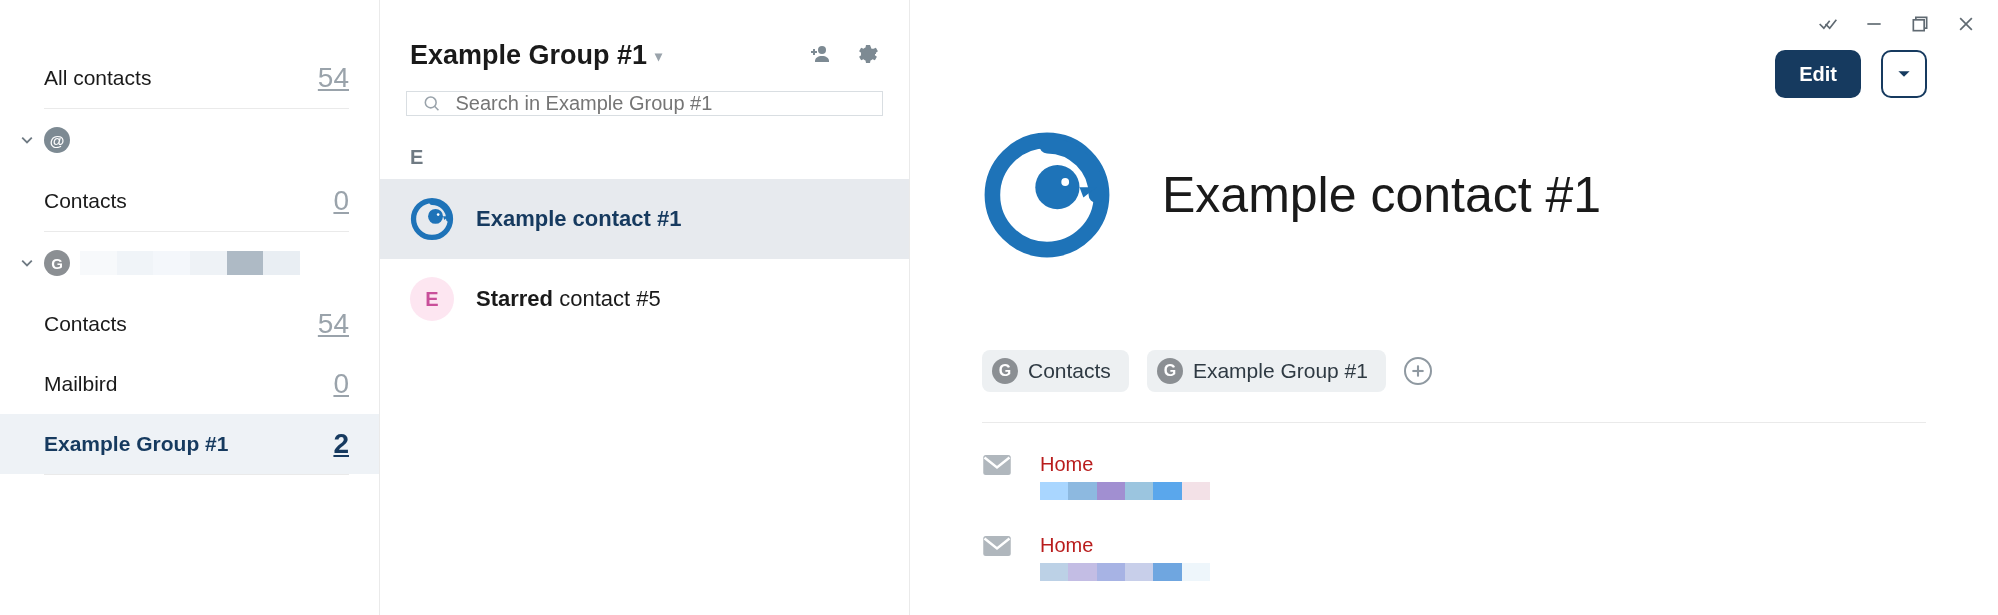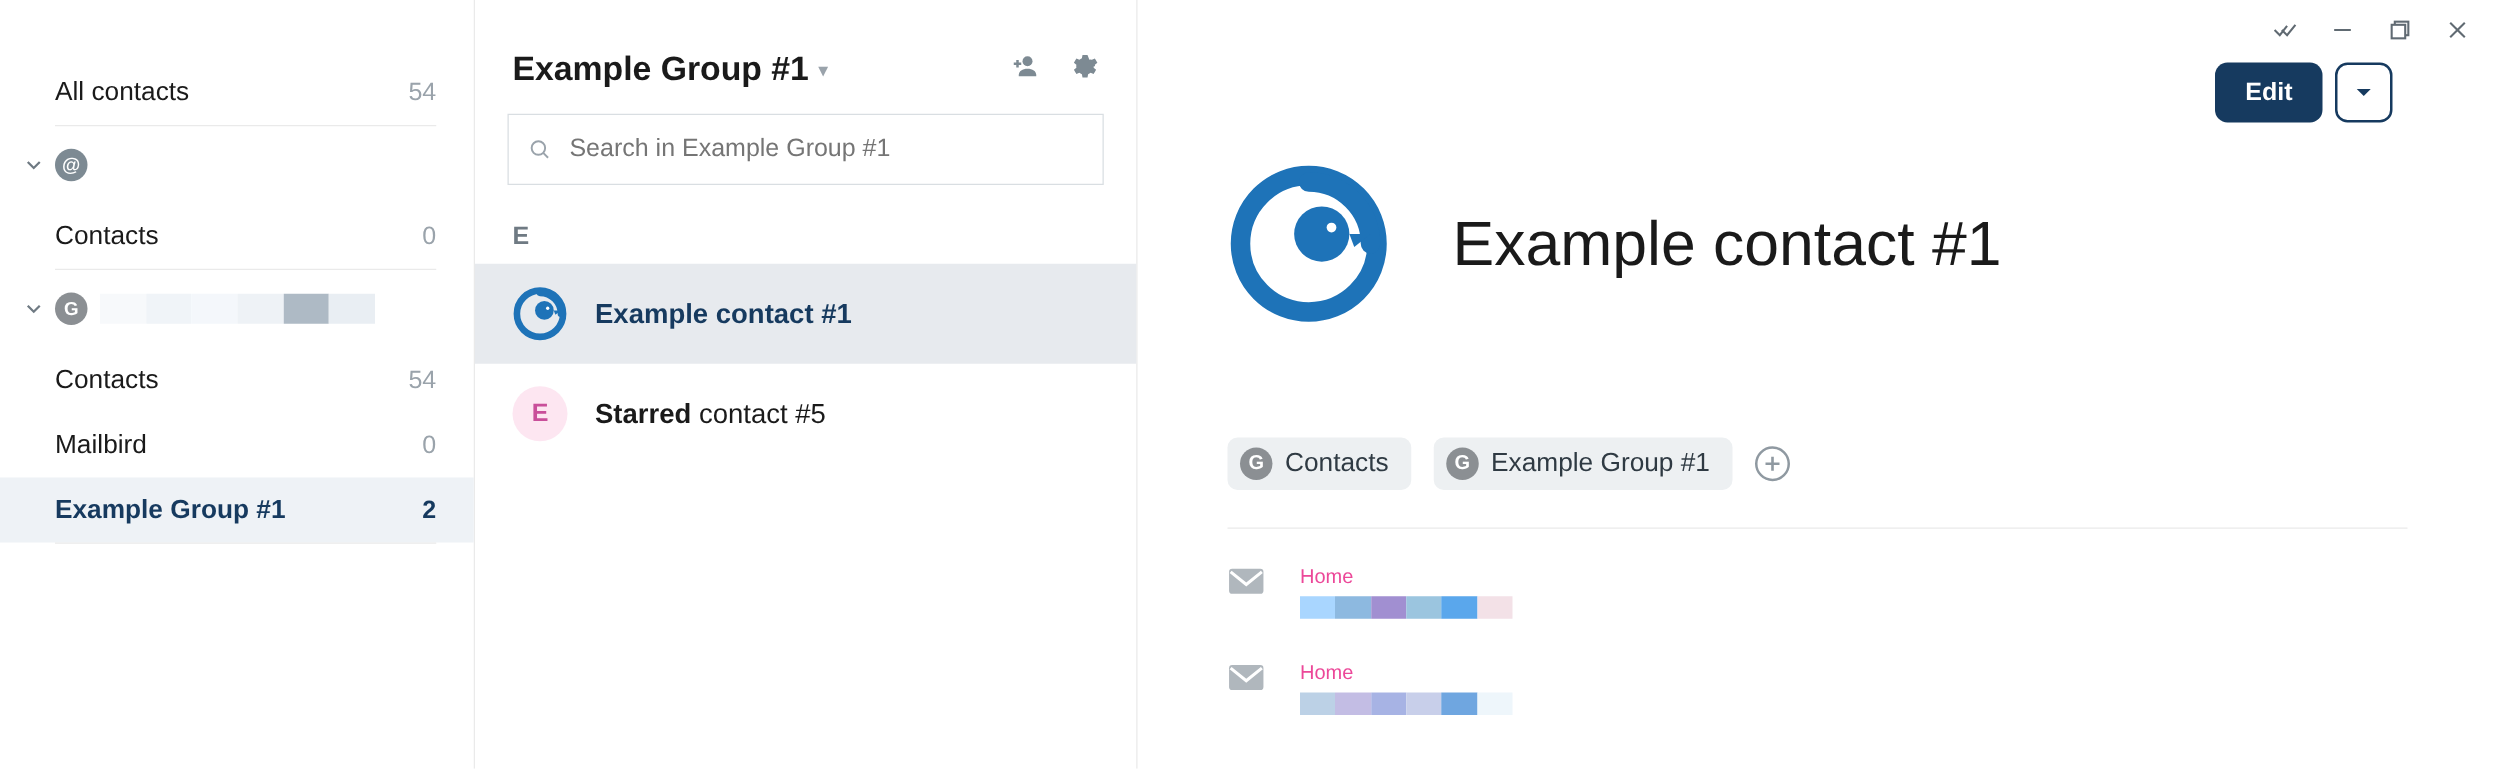--- a/index.html
+++ b/index.html
@@ -2,21 +2,21 @@
 <html><head>
 <meta charset="utf-8">
 <style>
   * { box-sizing: border-box; margin: 0; padding: 0; }
   html, body { width: 1998px; height: 615px; font-family: "Segoe UI", Arial, sans-serif; background: #fff; color: #1a1a1a; }
   .app { display: flex; width: 100%; height: 100%; position: relative; }
 
   
   .sidebar { width: 380px; padding-top: 48px; border-right: 1px solid #eaeaea; }
   .sb-row { display: flex; align-items: center; padding: 14px 30px 14px 44px; font-size: 21px; cursor: default; }
-  .sb-row .count { margin-left: auto; color: #9aa3ab; font-size: 20px; }
+  .sb-row .count { margin-left: auto; color: #9aa3ab; font-size: 28px; text-decoration: underline; }
   .sb-sep { height: 1px; background: #eaeaea; margin: 0 30px 0 44px; }
 
   .sb-head { display: flex; align-items: center; padding: 18px 30px 18px 20px; font-size: 21px; font-weight: 700; color: #444; }
   .sb-head .chev { width: 14px; height: 14px; margin-right: 10px; display: flex; align-items: center; justify-content: center; }
   .sb-head .chev svg { width: 12px; height: 12px; }
   .sb-head .icon { width: 26px; height: 26px; margin-right: 10px; border-radius: 50%; background: #7d8a93; display: flex; align-items: center; justify-content: center; color: #fff; font-size: 15px; font-weight: bold; }
   .sb-head .g-icon { background: #8b8f93; }
   .sb-head .acct-label { font-weight: 700; }
   .acct-strip { width: 220px; height: 24px; display:inline-flex; }
   .acct-strip span { flex:1; height:100%; }
@@ -27,59 +27,59 @@
 
   
   .midcol { width: 530px; border-right: 1px solid #eaeaea; padding-top: 40px; }
   .mid-header { display: flex; align-items: center; padding: 0 30px 20px 30px; }
   .mid-title { font-size: 27px; font-weight: 700; color: #1a1a1a; display:flex; align-items:center; }
   .mid-title .tri { margin-left: 8px; color:#9aa3ab; font-size:14px; }
   .mid-header .actions { margin-left: auto; display: flex; gap: 24px; color: #7d8a93; }
   .mid-header .actions svg { width: 24px; height: 24px; }
 
   .searchwrap { padding: 0 26px 16px 26px; }
-  .search { display: flex; align-items: center; border: 1px solid #d9dee2; border-radius: 0; padding: 16px 16px; color:#9aa3ab; font-size: 20px; }
+  .search { display: flex; align-items: center; border: 1px solid #d9dee2; border-radius: 0; padding: 0 16px; color:#9aa3ab; font-size: 20px; }
   .search svg { width: 20px; height: 20px; margin-right: 14px; }
   .search input { border: none; outline: none; font-size: 20px; width: 100%; color:#555; }
 
   .section-letter { padding: 14px 30px 10px 30px; font-weight: 700; color:#6f7a83; font-size: 20px; }
 
   .contact-row { display: flex; align-items: center; padding: 18px 30px; font-size: 22px; cursor: pointer; }
   .contact-row.sel { background: #e7eaee; font-weight: 700; color:#163a5f; }
   .avatar { width: 44px; height: 44px; border-radius: 50%; margin-right: 22px; display:flex; align-items:center; justify-content:center; font-weight:700; }
   .avatar.pink { background: #fde6f1; color:#c94f9a; font-size:20px; }
   .avatar.mb svg { width: 44px; height: 44px; }
 
   
   .detail { flex: 1; padding: 50px 72px 0 72px; position: relative; }
   .winctrls { position: absolute; top: 14px; right: 22px; display: flex; gap: 26px; color:#606a72; }
   .winctrls svg { width: 20px; height: 20px; }
 
-  .editbar { position: absolute; top: 50px; right: 84px; display:flex; gap: 10px; margin-left: 42px; }
+  .editbar { position: absolute; top: 50px; right: 71px; display:flex; gap: 20px; margin-left: 42px; }
   .edit-btn { background:#163a5f; color:#fff; font-size: 20px; font-weight: 600; border:none; border-radius: 10px; padding: 12px 24px; cursor:pointer; }
   .drop-btn { width: 46px; height: 48px; border:2px solid #163a5f; border-radius: 10px; background:#fff; display:flex; align-items:center; justify-content:center; color:#163a5f; cursor:pointer; }
   .drop-btn svg{width:14px;height:14px;}
 
   .hero { display:flex; align-items:center; margin-top: 80px; }
   .hero .big-av { width: 130px; height:130px; margin-right: 50px; }
   .hero .big-av svg { width:130px;height:130px; }
   .hero .name { font-size: 50px; font-weight: 500; color:#1a1a1a; }
 
   .chips { margin-top: 90px; display:flex; align-items:center; gap: 18px; }
   .chip { display:flex; align-items:center; background:#edf0f2; border-radius: 8px; padding: 8px 18px 8px 10px; font-size: 21px; color:#2f3a43; }
   .chip .ci { width:26px; height:26px; border-radius:50%; background:#8b8f93; display:flex; align-items:center; justify-content:center; color:#fff; font-weight:bold; margin-right:10px; font-size:16px; }
   .add-chip { width:28px; height:28px; border:2px solid #8f99a1; border-radius:50%; display:flex; align-items:center; justify-content:center; color:#8f99a1; cursor:pointer; }
   .add-chip svg{width:14px;height:14px;}
 
   .divider { height:1px; background:#eaeaea; margin-top: 30px; }
 
   .field { display:flex; align-items:flex-start; margin-top: 30px; }
   .field .ficon { width:34px; height:26px; margin-right: 24px; color:#b0b7bd; }
   .field .ficon svg{width:30px;height:24px;}
-  .field .fbody .flabel { font-size:16px; color:#ec4899; margin-bottom:6px; }
+  .field .fbody .flabel { font-size:20px; color:#b91c1c; margin-bottom:6px; }
   .censor { width: 170px; height:18px; display:inline-flex; }
   .censor span{flex:1;height:100%;}
   .c1{background:#a9d6ff}.c2{background:#8db9e0}.c3{background:#a18fd1}.c4{background:#9bc5df}.c5{background:#5aa7ec}.c6{background:#f3e1e7}
   .cw1{background:#bcd1e6}.cw2{background:#c3bde4}.cw3{background:#a7b3e4}.cw4{background:#c8cfea}.cw5{background:#6fa6e0}.cw6{background:#eef6fb}
 </style>
 </head>
 <body>
 
 <div class="app">
 

